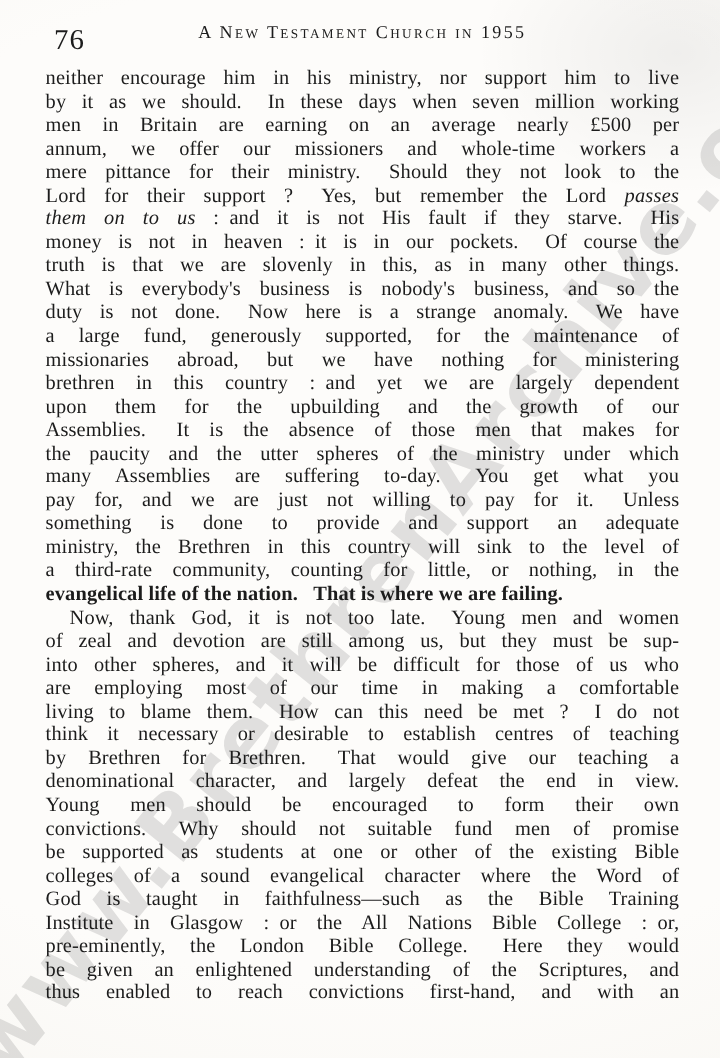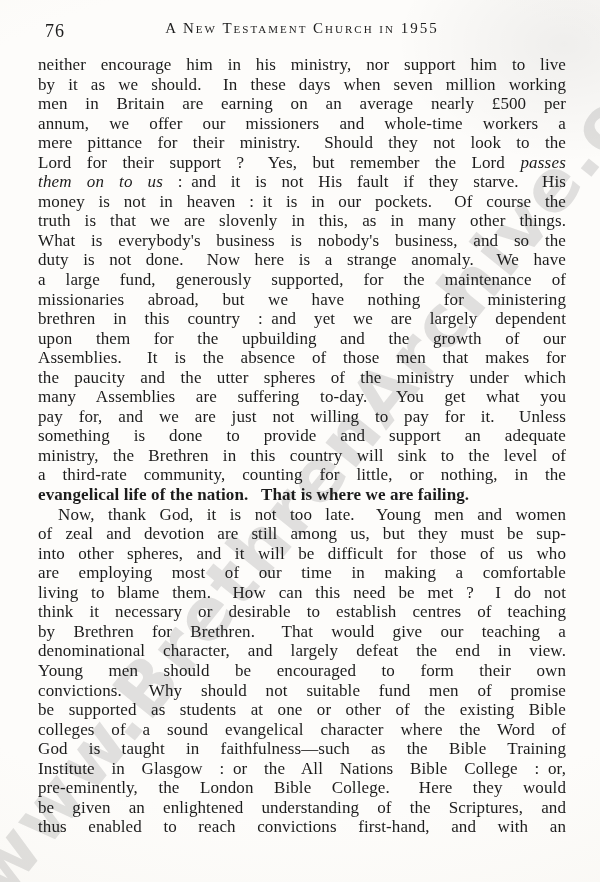--- a/index.html
+++ b/index.html
@@ -38,21 +38,21 @@
     position: absolute;
     top: 20px;
     left: 38px;
     right: 34px;
     height: 24px;
   }
   .page-number {
     position: absolute;
     left: 7px;
     top: 1px;
-    font-size: 18px;
+    font-size: 24px;
     letter-spacing: 1px;
   }
   .running-title {
     text-align: center;
     font-variant: small-caps;
     font-size: 15px;
     letter-spacing: 2px;
     white-space: nowrap;
   }
   .text-block {

